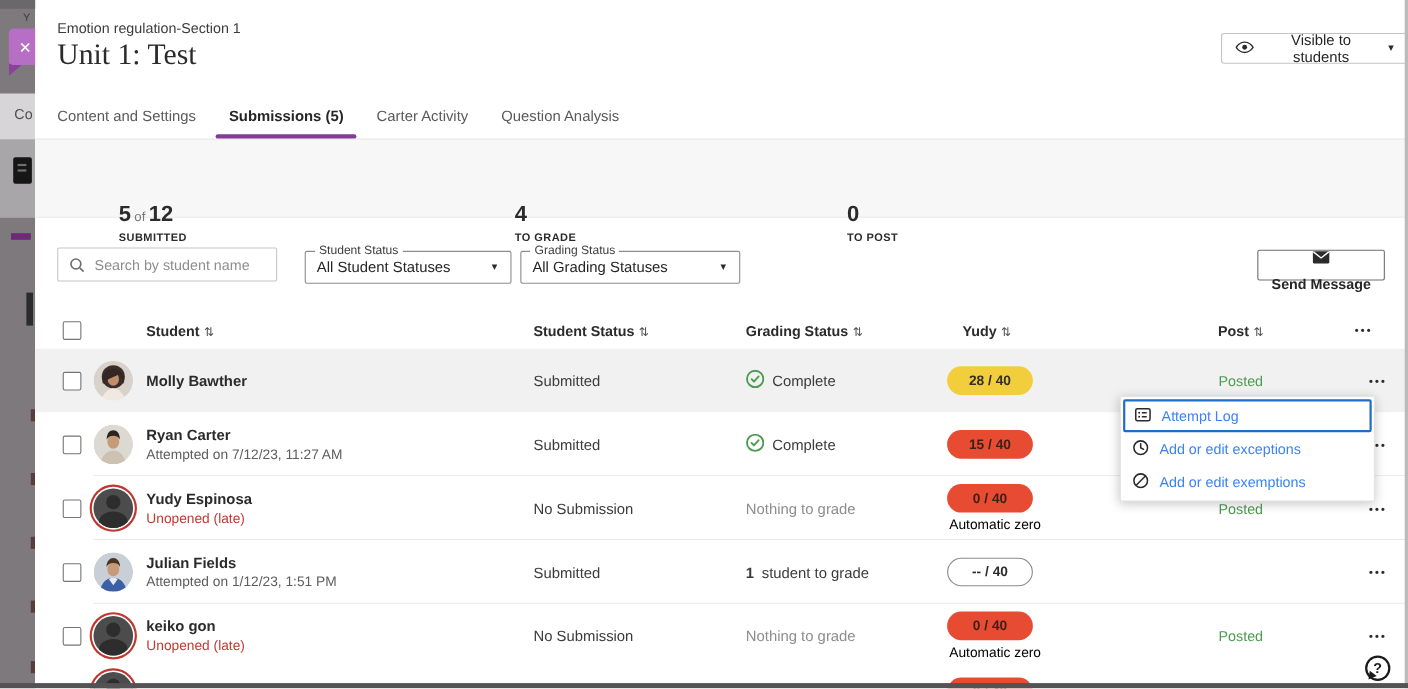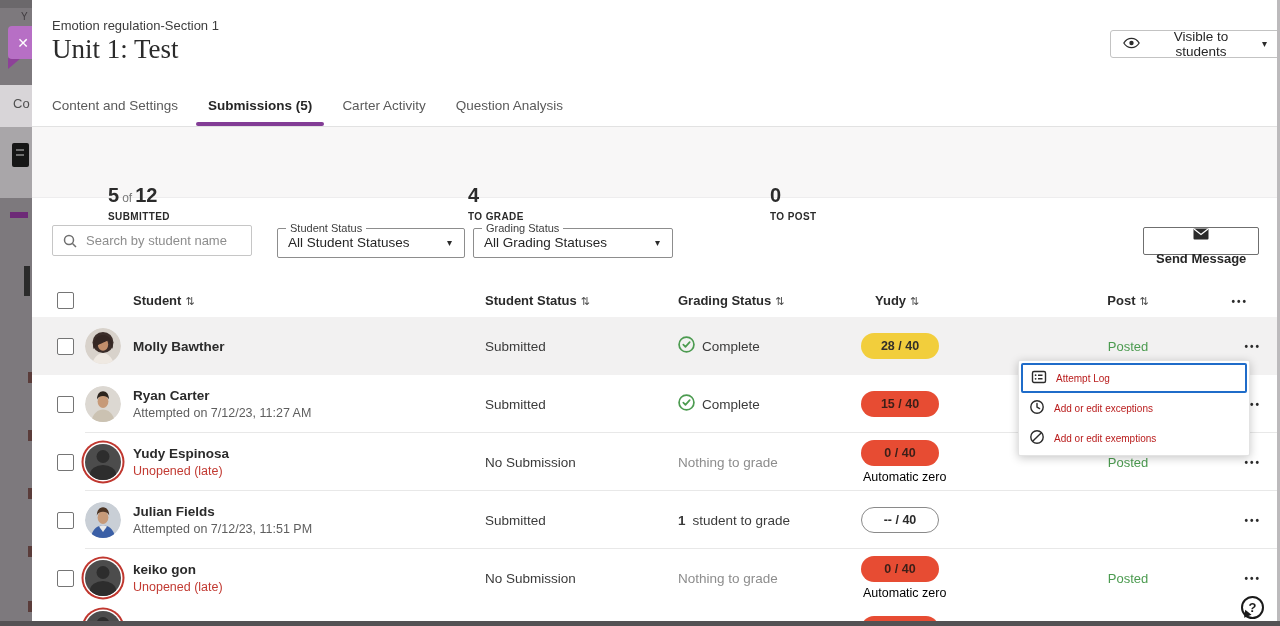--- a/index.html
+++ b/index.html
@@ -104,21 +104,21 @@
   .pill.yellow{background:#f2ce3c;}
   .pill.red{background:#e74c33;color:#3c1f18;}
   .pill.outline{background:#fff;border:1px solid #8a8a8a;color:#2b2b2b;}
   .gnote{margin-left:2px;margin-top:4px;font-size:12.5px;color:#000000;}
 
   .postcell{width:100%;text-align:center;padding-left:26px;box-sizing:border-box;color:#4c9b50;font-size:13px;}
 
   
   .ctx{position:absolute;left:986px;top:360px;width:232px;background:#fff;border:1px solid #e3e3e3;border-radius:2px;
        box-shadow:0 2px 10px rgba(0,0,0,.22);z-index:30;padding:2px;box-sizing:border-box;}
-  .ctx-item{display:flex;align-items:center;gap:9px;height:30px;padding:0 8px;font-size:10px;color:#b91c1c;cursor:pointer;box-sizing:border-box;}
+  .ctx-item{display:flex;align-items:center;gap:9px;height:30px;padding:0 8px;font-size:13px;color:#3b82f6;cursor:pointer;box-sizing:border-box;}
   .ctx-item.focused{border:2px solid #1f6cc9;border-radius:2px;}
   .ctx-item svg{flex:none;}
 
   
   .help{position:absolute;left:1209px;top:596px;width:23px;height:23px;border:2px solid #1a1a1a;border-radius:50%;
         display:flex;align-items:center;justify-content:center;font-size:13px;font-weight:700;color:#1a1a1a;
         background:#fff;z-index:12;box-sizing:border-box;cursor:pointer;}
   .help::before{content:"";position:absolute;left:-2px;bottom:-5px;border:4px solid transparent;border-top:7px solid #1a1a1a;transform:rotate(38deg);}
 
   .bottom-strip{position:absolute;left:0;top:621px;width:1280px;height:5px;background:#545254;z-index:18;}
@@ -335,21 +335,21 @@
                 <circle cx="18" cy="18" r="18" fill="#c9cfd6"></circle>
                 <ellipse cx="18" cy="15.5" rx="5.4" ry="6.4" fill="#c79a78"></ellipse>
                 <path d="M11.8 13.5c0-5.2 2.8-8.3 6.2-8.3s6.2 3.1 6.2 8.3c-1.2-2.5-3-3.7-6.2-3.7s-5 1.2-6.2 3.7z" fill="#4c3423"></path>
                 <path d="M5.5 36c2-9.5 7.5-12.7 12.5-12.7s10.5 3.2 12.5 12.7z" fill="#3a5fa6"></path>
                 <path d="M14 24.5l4 5.5 4-5.5c-2.5-1.6-5.5-1.6-8 0z" fill="#e9e9e9"></path>
               </svg>
         </span>
           </span>
         <div>
             <div class="nm">Julian Fields</div>
-             <div class="dt">Attempted on 7/12/23, 11:51 PM</div>
+             <div class="dt">Attempted on 1/12/23, 1:51 PM</div>
           </div>
         <div class="statuscell">Submitted</div>
         <div class="gradingcell">
             <span class="gpre">1</span>
             <span> student to grade</span>
           </div>
         <div class="gradecol">
             <span class="pill outline">-- / 40</span>
           </div>
         <div class="postcell"></div>

